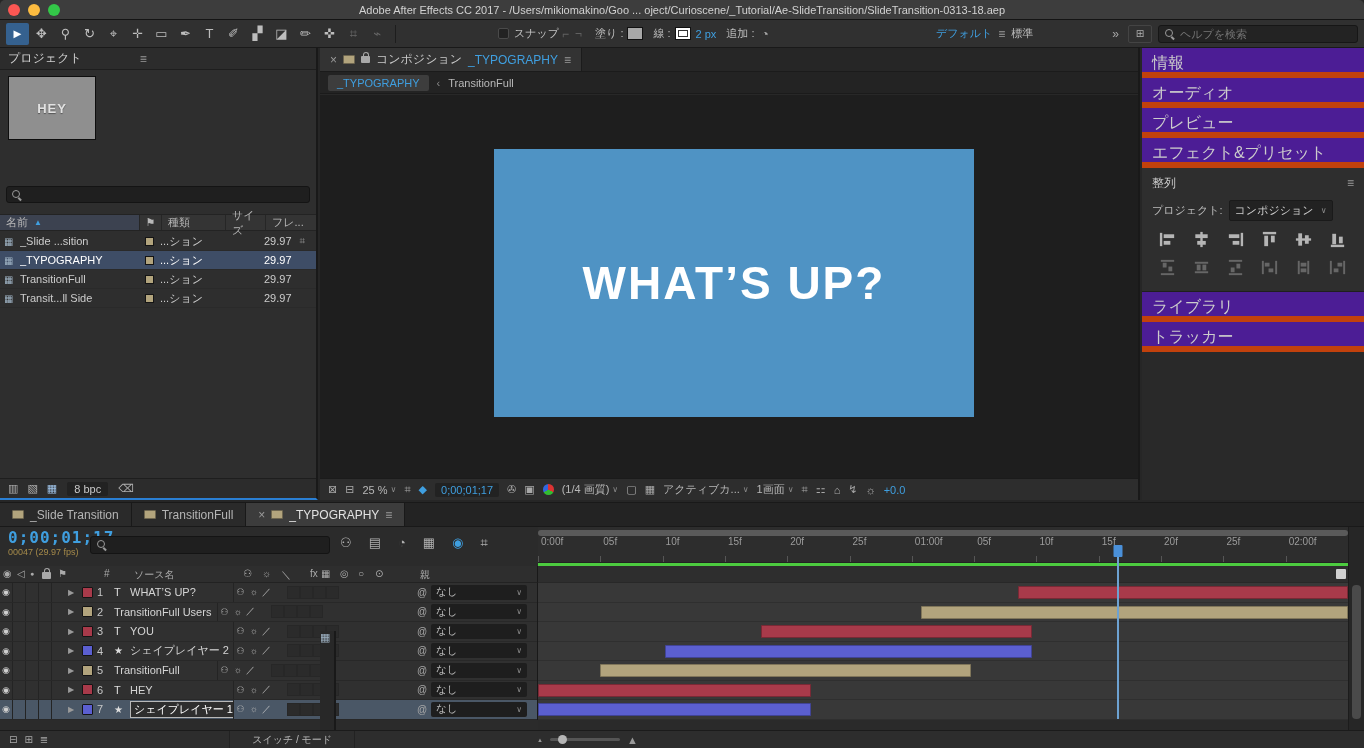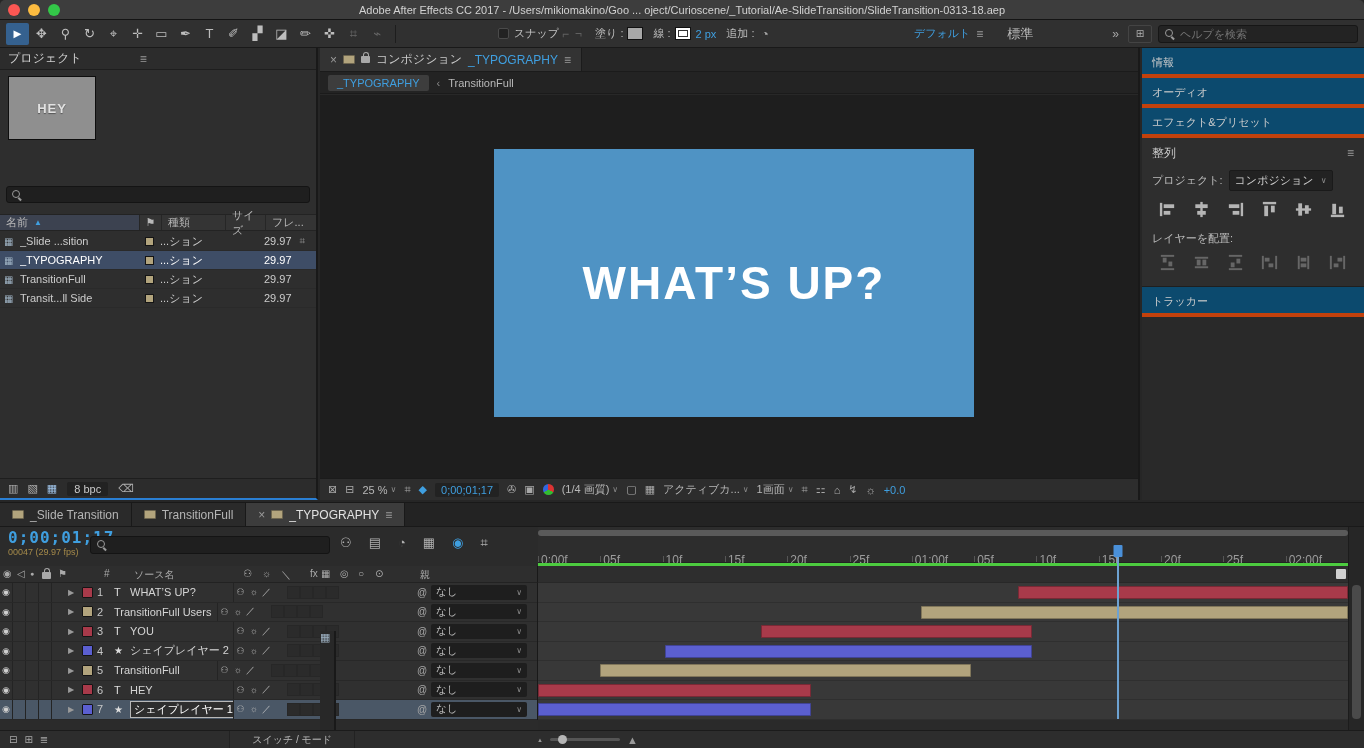--- a/index.html
+++ b/index.html
@@ -32,21 +32,21 @@
 .cb{width:11px;height:11px;background:#222;border:1px solid #4a4a4a;border-radius:2px;display:inline-block}
 .tbicon{color:#a8a8a8;font-size:12px;margin:0 3px}
 .tbicon.dim{opacity:.4}
 .tblabel{color:#bdbdbd;font-size:11px;margin-left:10px;margin-right:4px}
 .swatch{width:16px;height:13px;display:inline-block;border:1px solid #111}
 .swatch.fill{background:#a8a8a8}
 .swatch.stroke{background:#fff;box-shadow:inset 0 0 0 2px #fff,inset 0 0 0 3px #333}
 .bluetext{color:var(--accent);font-size:11px;margin-left:5px}
 .ws{margin-left:auto;display:flex;align-items:center;gap:6px}
 .ws-active{color:var(--accent);font-size:11px}
-.ws-item{color:#bdbdbd;font-size:13px;margin-left:18px;margin-right:70px}
+.ws-item{color:#bdbdbd;font-size:11px;margin-right:70px}
 .tbiconbox{width:24px;height:18px;border:1px solid #444;border-radius:2px;color:#b0b0b0;font-size:10px;display:flex;align-items:center;justify-content:center}
 .helpsearch{display:flex;align-items:center;gap:5px;background:#232323;border:1px solid #161616;border-radius:3px;height:18px;width:200px;padding:0 6px}
 .helpsearch input{background:transparent;border:none;outline:none;color:#ccc;font-size:11px;width:100%;font-family:inherit}
 
 
 .project{position:absolute;left:0;top:48px;width:318px;height:452px;background:#2e2e2e;border-right:2px solid #191919;border-bottom:2px solid #2a7fd4}
 .comp{position:absolute;left:320px;top:48px;width:820px;height:452px;background:#282828;border-right:2px solid #191919}
 .rightp{position:absolute;left:1142px;top:48px;width:222px;height:452px;background:#2e2e2e;display:flex;flex-direction:column}
 
 
@@ -96,21 +96,21 @@
 .cp-text{font-size:46px;font-weight:bold;color:#fff;letter-spacing:2px;white-space:nowrap}
 .cp-status{position:absolute;bottom:0;left:0;right:0;height:22px;background:#2d2d2d;border-top:1px solid #1b1b1b;display:flex;align-items:center;gap:8px;padding:0 8px;font-size:11px;color:#b8b8b8;white-space:nowrap;overflow:hidden}
 .st-icon{font-size:11px;color:#a8a8a8}
 .st-icon.accent{color:var(--accent)}
 .st-dd{display:flex;align-items:center}
 .st-time{color:var(--accent);background:#222;padding:1px 6px;border-radius:2px}
 .st-exposure{color:var(--accent)}
 .rgbdot{width:11px;height:11px;border-radius:50%;background:conic-gradient(#d33 0 120deg,#3b3 120deg 240deg,#36d 240deg 360deg);display:inline-block}
 
 
-.rp-sec{height:30px;line-height:29px;padding:0 10px;background:#0c4a6e;border-bottom:4px solid #c2410c;font-size:11px;color:#cccccc;flex:none}
+.rp-sec{height:30px;line-height:29px;padding:0 10px;background:#4c1d95;border-bottom:6px solid #c2410c;font-size:16px;color:#cccccc;flex:none}
 .rp-align{background:#2e2e2e;border-bottom:1px solid #1f1f1f;padding-bottom:10px;flex:none}
 .rp-align-head{height:30px;display:flex;align-items:center;justify-content:space-between;padding:0 10px;font-size:12px;color:#cccccc}
 .rp-align-row{display:flex;align-items:center;gap:6px;padding:2px 10px 4px;font-size:11px;color:#bbb}
 .rp-dd{width:104px;background:#222;border:1px solid #1a1a1a;border-radius:2px;padding:2px 5px;display:flex;justify-content:space-between;align-items:center;font-size:11px;color:#ccc}
 .rp-icons{display:flex;gap:8px;padding:4px 12px;color:#b5b5b5}
 .rp-icons.dim{opacity:.42}
 .al-btn{display:inline-flex;width:26px;height:20px;align-items:center;justify-content:center}
 .rp-lbl2{padding:8px 10px 2px;font-size:11px;color:#bbb}
 .rp-fill{flex:1;background:#292929}
 
@@ -146,21 +146,21 @@
 .swc{width:13px;text-align:center;color:#b5b5b5;font-size:9px}
 .swc.swq{color:#cfcfcf}
 .wells{display:flex;margin-left:14px}
 .well{width:13px;height:13px;border:1px solid #272727;background:#2b2b2b;display:inline-block}
 .flexsp{flex:1}
 .pw{width:14px;color:#a8a8a8;font-size:10px}
 .pdd{width:96px;height:15px;background:#1e1e1e;border-radius:2px;display:flex;align-items:center;justify-content:space-between;padding:0 5px;font-size:10.5px;color:#c0c0c0;margin-right:10px}
 .tl-track{position:absolute;left:538px;right:16px;top:24px;bottom:18px;background:#333}
 .tl-ruler{position:absolute;top:0;left:0;right:0;height:36px;background:#2d2d2d;border-bottom:1px solid #222}
 .workarea{position:absolute;top:3px;left:0;right:0;height:6px;background:#5a5a5a;border-radius:3px}
-.rl-label{position:absolute;top:26px;font-size:12px;color:#9c9c9c;white-space:nowrap}
+.rl-label{position:absolute;top:9px;font-size:10px;color:#9c9c9c;white-space:nowrap}
 .rl-tick{position:absolute;bottom:0;width:1px;height:6px;background:#565656}
 .renderline{position:absolute;top:36px;height:3px;left:0;right:0;background:#4ccb3f}
 .trackhead{position:absolute;top:39px;height:17px;left:0;right:0;background:#2e2e2e;border-bottom:1px solid #282828}
 .marker-bin{position:absolute;right:2px;top:3px;width:10px;height:10px;background:#d0d0d0;border-radius:1px}
 #lanes{position:absolute;top:56px;left:0;right:0}
 .lane{height:19.5px;position:relative;background:#383838;border-bottom:1px solid #2f2f2f}
 .bar{position:absolute;top:3px;height:13px;border-radius:1px;box-shadow:inset 0 0 0 1px rgba(0,0,0,.28)}
 .track-rest{position:absolute;top:192.5px;bottom:0;left:0;right:0;background:#2a2a2a}
 .playhead-line{position:absolute;top:30px;height:162px;width:2px;background:#6da2d2;transform:translateX(-1px)}
 .playhead-grip{position:absolute;top:18px;width:9px;height:12px;background:#4a90d9;border-radius:1px;transform:translateX(-50%)}
@@ -375,20 +375,21 @@
       <span class="st-icon">↯</span>
       <span class="st-icon">☼</span>
       <span class="st-exposure">+0.0</span>
     </div>
   </div>
 
   <div class="rightp">
     <div id="rp-top">
         <div class="rp-sec">情報</div>
         <div class="rp-sec">オーディオ</div>
+        <div class="rp-sec">プレビュー</div>
         <div class="rp-sec">エフェクト&amp;プリセット</div>
       </div>
     <div class="rp-align">
       <div class="rp-align-head">
         <span>整列</span>
         <span class="menu-icon">≡</span>
       </div>
       <div class="rp-align-row">
         <span>プロジェクト:</span>
         <span class="rp-dd">
@@ -433,21 +434,20 @@
             </svg>
           </span>
           <span class="al-btn">
             <svg width="19" height="19" viewBox="0 0 20 20" fill="currentColor">
               <rect x="3" y="15.5" width="14" height="2.5"></rect>
               <rect x="4.5" y="4" width="4" height="11"></rect>
               <rect x="11.5" y="7" width="4" height="7"></rect>
             </svg>
           </span>
         </div>
-      <div class="rp-lbl2">レイヤーを配置:</div>
       <div class="rp-icons dim" id="distribute-icons">
           <span class="al-btn">
             <svg width="19" height="19" viewBox="0 0 20 20" fill="currentColor">
               <rect x="3" y="2" width="14" height="2"></rect>
               <rect x="3" y="16" width="14" height="2"></rect>
               <rect x="5" y="5" width="4" height="5"></rect>
               <rect x="11" y="9" width="4" height="5"></rect>
             </svg>
           </span>
           <span class="al-btn">
@@ -486,20 +486,21 @@
             <svg width="19" height="19" viewBox="0 0 20 20" fill="currentColor">
               <rect x="2" y="3" width="2" height="14"></rect>
               <rect x="16" y="3" width="2" height="14"></rect>
               <rect x="10" y="5" width="5" height="4"></rect>
               <rect x="6" y="11" width="5" height="4"></rect>
             </svg>
           </span>
         </div>
     </div>
     <div id="rp-bottom">
+        <div class="rp-sec">ライブラリ</div>
         <div class="rp-sec">トラッカー</div>
       </div>
     <div class="rp-fill"></div>
   </div>
 
   <div class="timeline">
     <div class="tl-tabs" id="tl-tabs">
         <div class="tl-tab">
           <span class="mini-comp-icon"></span>
           <span class="tl-tab-label">_Slide Transition</span>

